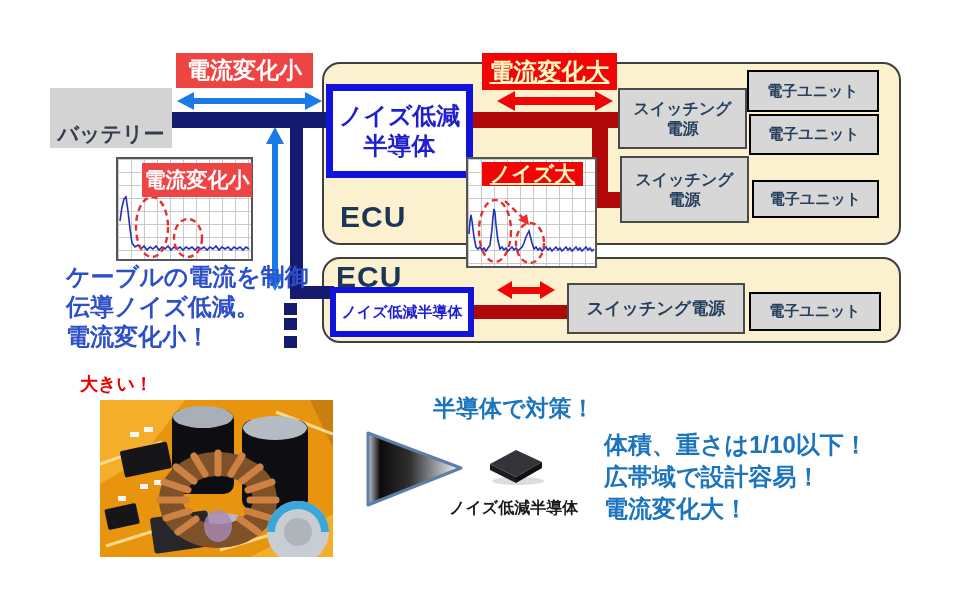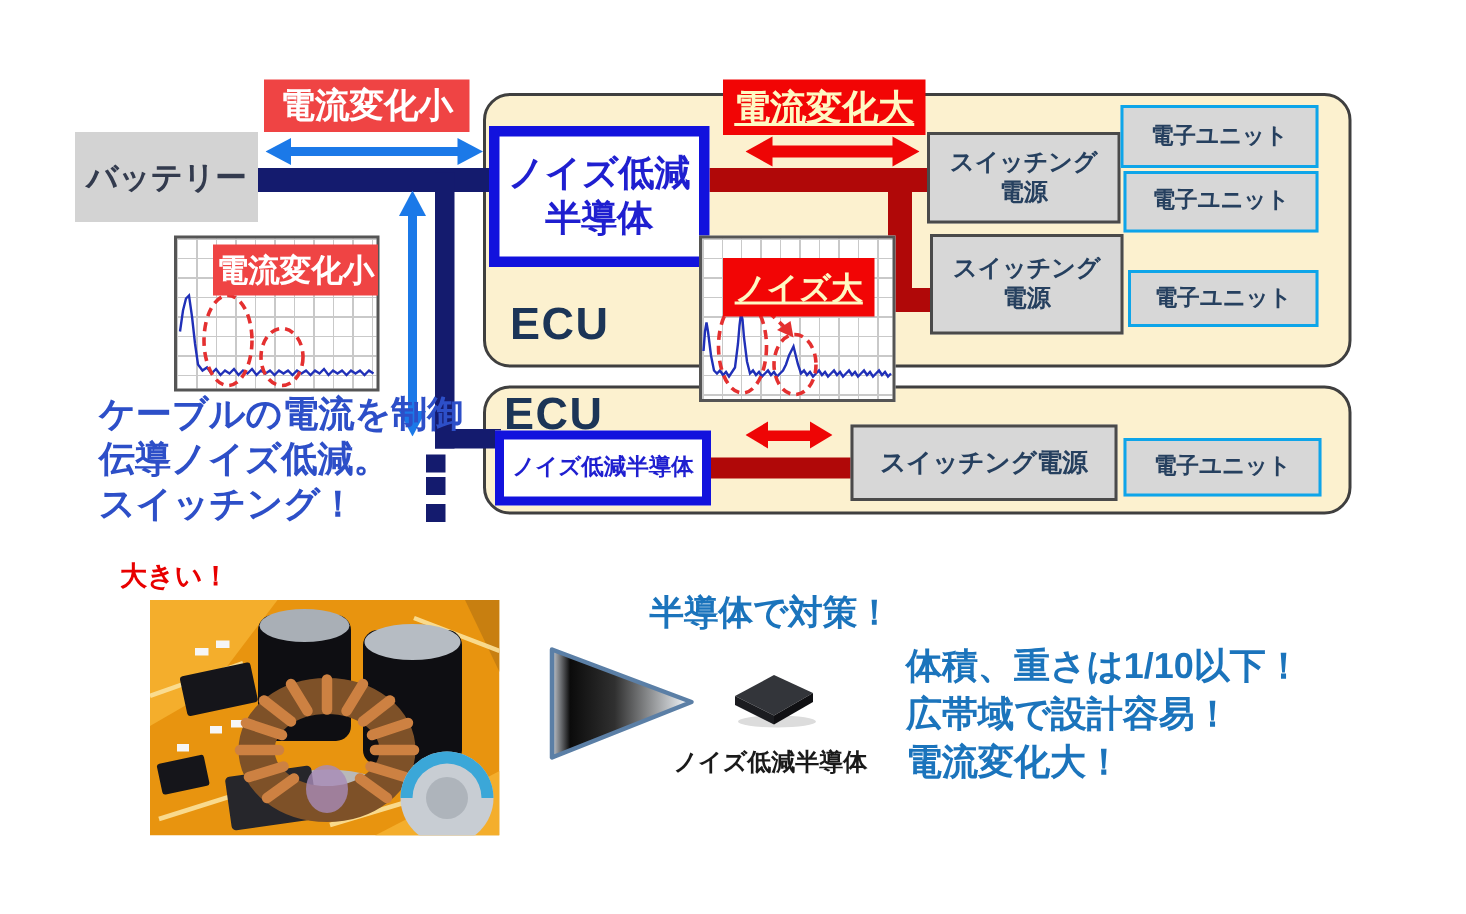--- a/index.html
+++ b/index.html
@@ -3,21 +3,21 @@
 <meta charset="utf-8">
 <style>
   html,body{margin:0;padding:0;background:#fff;}
   .stage{position:relative;width:977px;height:609px;background:#ffffff;
          font-family:"Liberation Sans","DejaVu Sans",sans-serif;overflow:hidden;}
   .abs{position:absolute;box-sizing:border-box;}
   .panel{background:#FCF1CF;border:2px solid #3F3F3F;border-radius:18px;}
   .graybox{background:#D7D7D7;display:flex;flex-direction:column;align-items:center;
            justify-content:center;text-align:center;color:#26405F;font-weight:bold;line-height:1.25;}
   .sw{border:2px solid #4A4A4A;}
-  .eu{border:2px solid #0ea5e9;}
+  .eu{border:2px solid #000000;}
   .bluelabel{background:#ef4444;color:#fff;font-weight:bold;display:flex;
              align-items:center;justify-content:center;}
   .redlabel{background:#F20505;color:#fef9c3;font-weight:bold;display:flex;
             align-items:center;justify-content:center;text-decoration:underline;}
   .navy{background:#141B6E;}
   .darkred{background:#B00808;}
   .chart{background:#fff;border:2px solid #555;
     background-image:
       repeating-linear-gradient(to right,#C9C9C9 0 1px,transparent 1px 13px),
       repeating-linear-gradient(to bottom,#C9C9C9 0 1px,transparent 1px 13px);}
@@ -45,21 +45,21 @@
   <div class="abs navy" style="left:284px;top:303px;width:13px;height:12px;"></div>
   <div class="abs navy" style="left:284px;top:318px;width:13px;height:12px;"></div>
   <div class="abs navy" style="left:284px;top:336px;width:13px;height:12px;"></div>
 
   <div class="abs darkred" style="left:466px;top:112px;width:156px;height:16px;"></div>
   <div class="abs darkred" style="left:592px;top:112px;width:16px;height:96px;"></div>
   <div class="abs darkred" style="left:592px;top:192px;width:30px;height:16px;"></div>
   <div class="abs darkred" style="left:474px;top:305px;width:94px;height:14px;"></div>
 
   <div class="abs" style="left:50px;top:88px;width:122px;height:60px;background:#D3D3D3;
-       display:flex;align-items:center;justify-content:center;">
+       display:flex;align-items:flex-end;justify-content:center;">
     <span style="font-weight:bold;font-size:21px;color:#333B4E;">バッテリー</span>
   </div>
 
   <div class="abs bluelabel" style="left:176px;top:53px;width:137px;height:35px;font-size:23px;">電流変化小</div>
   <svg class="abs" style="left:177px;top:90px;" width="145" height="22" viewBox="0 0 145 22">
     <g fill="#1B79E8">
       <rect x="13" y="8" width="119" height="6"></rect>
       <polygon points="0,11 17,2 17,20"></polygon>
       <polygon points="145,11 128,2 128,20"></polygon>
     </g>
@@ -105,21 +105,21 @@
     <svg width="127" height="107" viewBox="0 0 127 107">
       <polyline fill="none" stroke="#2030B8" stroke-width="1.6" points="1,75 2,62 3,56 4,62 6,78 8,88 10,90 12,88 14,91 16,89 18,92 20,89 22,86 24,70 25,58 26,50 27,54 28,66 30,82 32,90 34,88 36,91 38,89 40,92 42,90 44,88 46,91 48,89 50,92 52,90 54,88 56,84 58,78 60,74 61,72 62,76 64,84 66,90 68,88 70,91 72,89 74,92 76,90 78,88 80,91 82,89 84,92 86,90 88,88 90,91 92,89 94,92 96,90 98,88 100,91 102,89 104,92 106,90 108,88 110,91 112,89 114,92 116,90 118,88 120,91 122,89 124,92 126,90"></polyline>
       <g fill="none" stroke="#E43030" stroke-width="2.4" stroke-dasharray="6 4">
         <ellipse cx="27" cy="72" rx="16" ry="31"></ellipse>
         <ellipse cx="62" cy="84" rx="14" ry="20"></ellipse>
         <line x1="37" y1="42" x2="57" y2="61"></line>
       </g>
       <polygon points="61,66 59,55 50,61" fill="#E43030"></polygon>
     </svg>
   </div>
-  <div class="abs redlabel" style="left:482px;top:172px;width:101px;height:39px;font-size:21px;">ノイズ大</div>
+  <div class="abs redlabel" style="left:482px;top:162px;width:101px;height:24px;font-size:21px;">ノイズ大</div>
 
   <div class="abs chart" style="left:116px;top:157px;width:137px;height:104px;">
     <svg width="133" height="100" viewBox="0 0 133 100">
       <polyline fill="none" stroke="#2030B8" stroke-width="1.6" points="2,62 4,48 6,40 8,38 10,52 12,70 14,84 17,88 20,86 23,90 26,87 29,91 32,88 35,90 38,87 41,91 44,88 47,90 50,87 53,91 56,88 59,90 62,88 65,91 68,88 71,90 74,88 77,91 80,88 83,90 86,88 89,91 92,88 95,90 98,87 101,91 104,88 107,90 110,88 113,91 116,88 119,90 122,88 125,91 128,88 131,90"></polyline>
       <g fill="none" stroke="#E43030" stroke-width="2.4" stroke-dasharray="6 4">
         <ellipse cx="34" cy="68" rx="16" ry="30"></ellipse>
         <ellipse cx="70" cy="79" rx="14" ry="19"></ellipse>
       </g>
     </svg>
   </div>
@@ -133,21 +133,21 @@
       <polygon points="0,10 15,1 15,19"></polygon>
       <polygon points="58,10 43,1 43,19"></polygon>
     </g>
   </svg>
   <div class="abs graybox sw" style="left:567px;top:283px;width:178px;height:51px;font-size:17px;">スイッチング電源</div>
   <div class="abs graybox eu" style="left:749px;top:292px;width:132px;height:39px;font-size:15px;">電子ユニット</div>
 
   <div class="abs note" style="left:66px;top:264px;">
     <div>ケーブルの電流を制御</div>
     <div>伝導ノイズ低減。</div>
-    <div>スイッチング！</div>
+    <div>電流変化小！</div>
   </div>
 
   <div class="abs redtext" style="left:80px;top:372px;">大きい！</div>
 
   <svg class="abs" style="left:100px;top:400px;" width="233" height="157" viewBox="0 0 233 157">
     <rect width="233" height="157" fill="#E8940F"></rect>
     <polygon points="0,0 85,0 38,62 0,84" fill="#F4AE2C"></polygon>
     <polygon points="150,157 233,114 233,157" fill="#F4AE2C"></polygon>
     <polygon points="210,0 233,0 233,48" fill="#C87F10"></polygon>
     <g stroke="#FBE29B" stroke-width="3" opacity="0.9">

